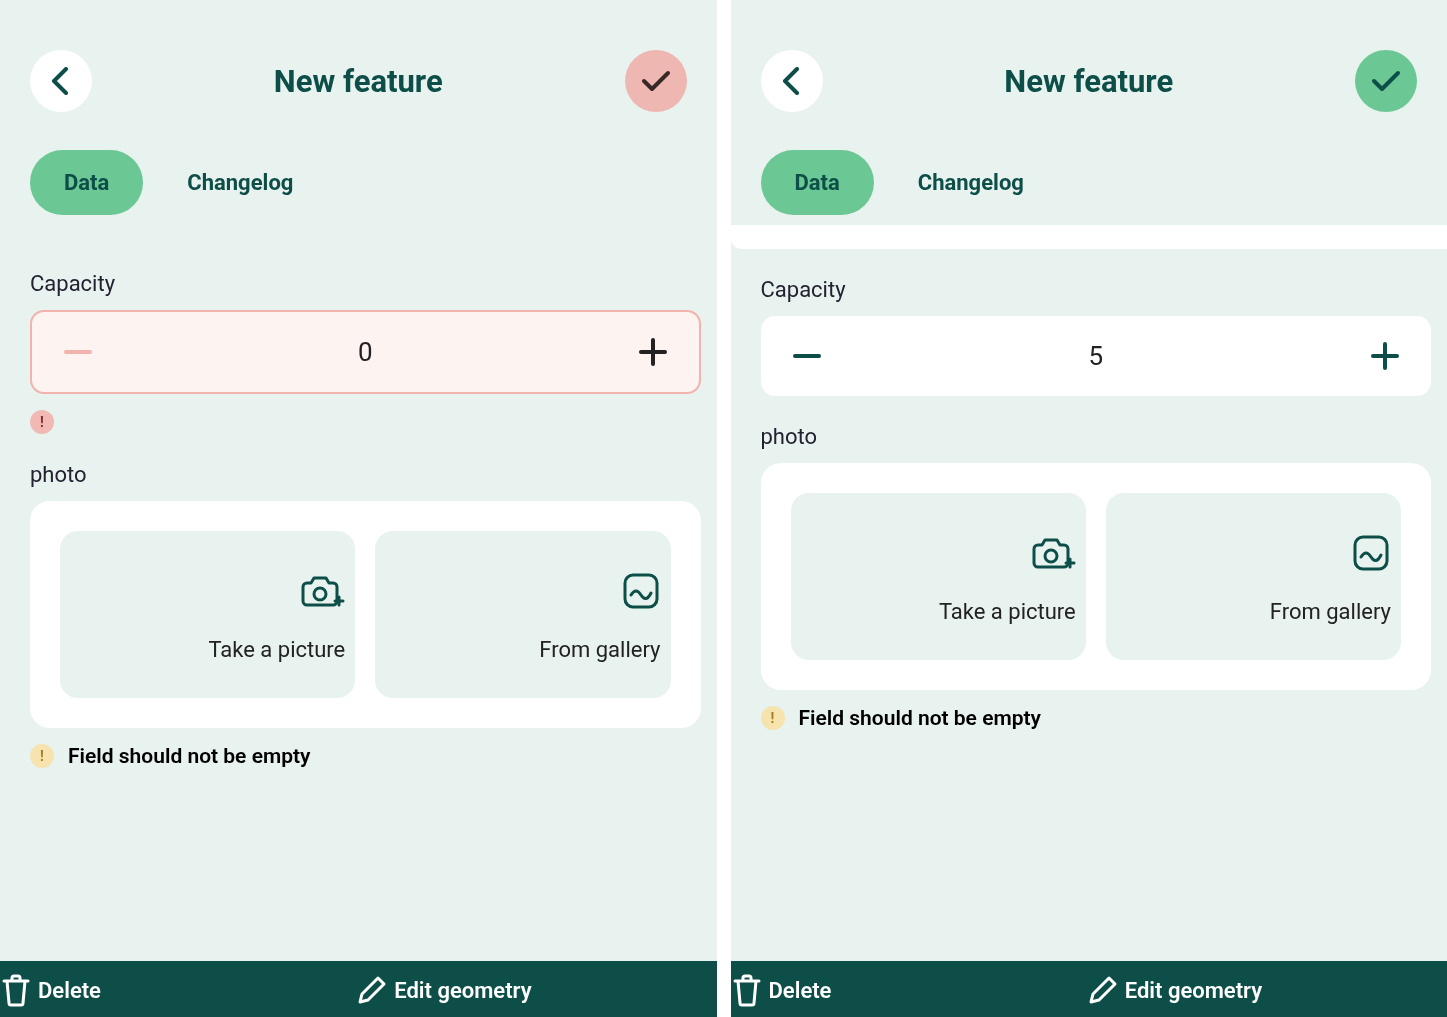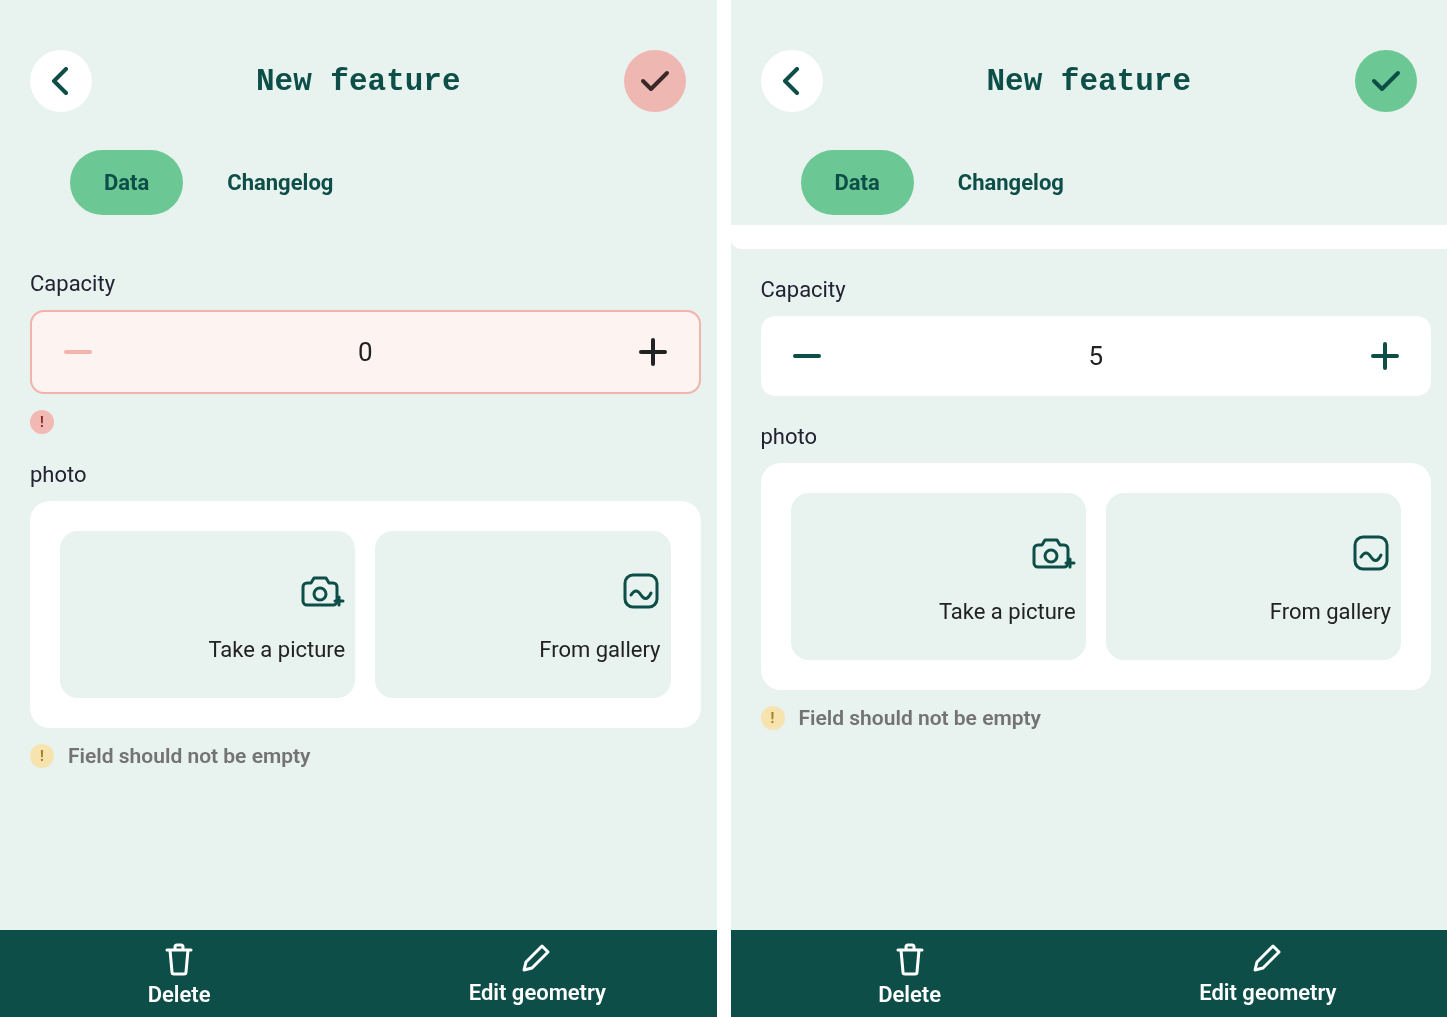--- a/index.html
+++ b/index.html
@@ -21,21 +21,20 @@
   .vdivider {
     width: 14px;
     background: #ffffff;
   }
   
   .header {
     display: flex;
     align-items: center;
     justify-content: space-between;
     padding: 50px 30px 20px 30px;
-    font-family: Liberation Mono, monospace;
   }
   .circle-btn {
     width: 62px; height: 62px;
     border-radius: 50%;
     display: flex; align-items: center; justify-content: center;
     cursor: pointer;
   }
   .back-btn { background: #ffffff; }
   .confirm-btn { }
   .confirm-pink { background: #efb7b2; }
@@ -44,21 +43,20 @@
     font-size: 31px;
     font-weight: 700;
     color: #0d4f48;
   }
   
   .tabs {
     display: flex;
     gap: 10px;
     padding: 18px 30px 10px 30px;
     align-items: center;
-    margin-left: 40px;
   }
   .tab {
     padding: 20px 34px;
     border-radius: 38px;
     font-size: 22px;
     font-weight: 700;
     color: #0d4f48;
     cursor: pointer;
   }
   .tab.active { background: #6bc894; }
@@ -114,21 +112,21 @@
     display:flex; align-items:center; justify-content:center;
     font-size: 14px; font-weight: 700; color: #fff;
   }
   .v-icon.red { background: #f2b8b3; color: #832e2e; }
   .v-icon.yellow { background: #f7e3ad; color: #a57f1f; }
   .validation-text {
     font-size: 21px;
     font-weight: 600;
   }
   .validation-text.red { color: #7d2242; }
-  .validation-text.yellow-text { color: #737373; }
+  .validation-text.yellow-text { color: #000000; }
   
   .photo-card {
     background: #ffffff;
     border-radius: 20px;
     padding: 30px;
     display: flex;
     gap: 20px;
   }
   .photo-option {
     flex: 1;
@@ -147,21 +145,20 @@
   }
   
   .bottombar {
     background: #0d4f48;
     display: flex;
     padding: 12px 0 10px 0;
   }
   .bottom-action {
     flex: 1;
     display: flex;
-    flex-direction: column;
     align-items: center;
     gap: 6px;
     color: #ffffff;
     cursor: pointer;
   }
   .bottom-action-label {
     font-size: 22px;
     font-weight: 600;
   }
   svg { display: block; }

